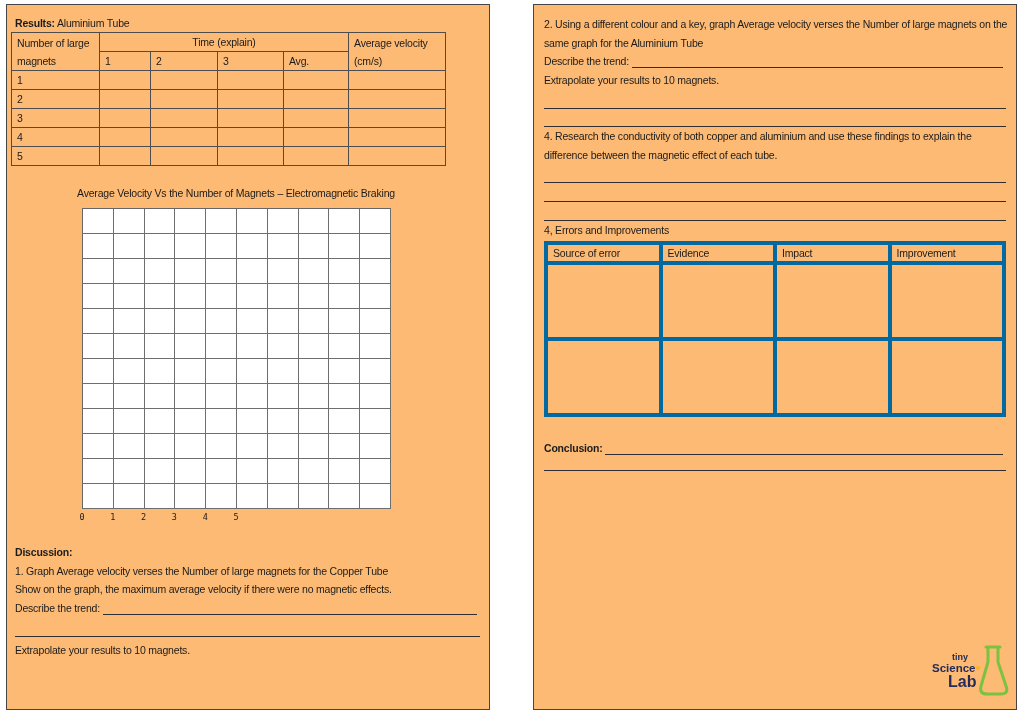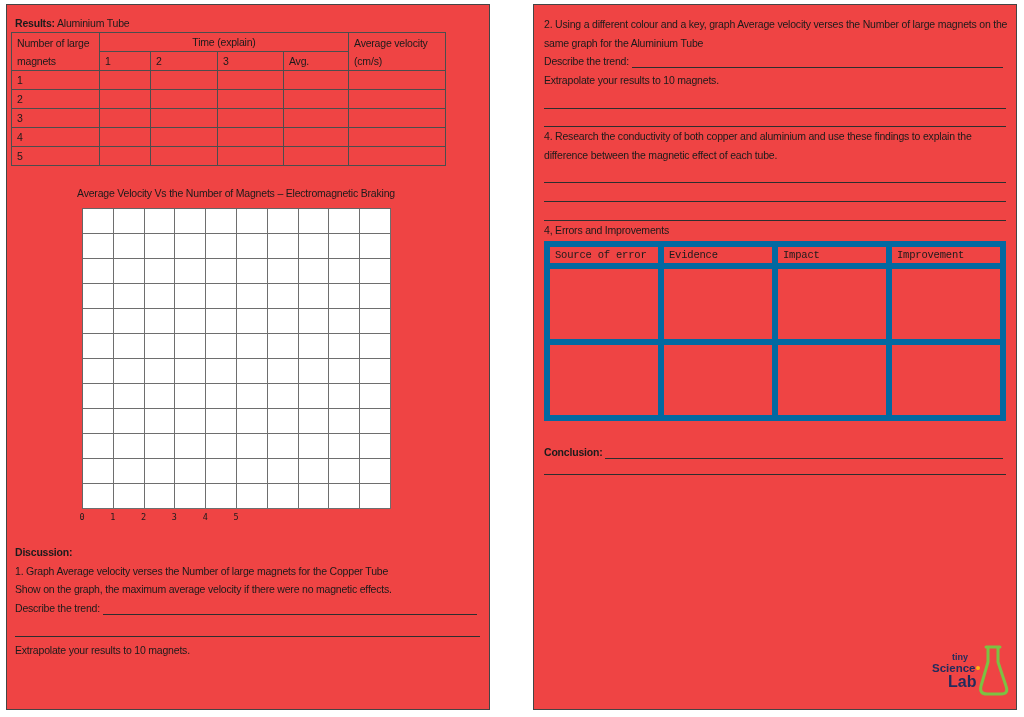--- a/index.html
+++ b/index.html
@@ -2,21 +2,21 @@
 <html><head>
 <meta charset="utf-8">
 <style>
   * { margin:0; padding:0; box-sizing:border-box; }
   html,body { width:1024px; height:717px; background:#ffffff; }
   body {
     font-family:"Liberation Sans", sans-serif;
     font-size:10.5px; letter-spacing:-0.2px; color:#1b1b1b;
     position:relative; overflow:hidden;
   }
-  .page { position:absolute; top:4px; width:484px; height:706px; background:#ef4444; border:1px solid #454545; }
+  .page { position:absolute; top:4px; width:484px; height:706px; background:#fdba74; border:1px solid #454545; }
   .page-left  { left:6px; }
   .page-right { left:533px; }
 
   .line { line-height:18.7px; white-space:nowrap; }
   .b { font-weight:bold; }
   .flexline { display:flex; line-height:18.7px; }
   .blank-fill { flex:1; border-bottom:1px solid #2e2e2e; margin:0 3px 3px 3px; }
   .rule { height:18.7px; border-bottom:1px solid #2e2e2e; }
 
   
@@ -37,21 +37,21 @@
   .tick { position:absolute; transform:translateX(-50%); font-family:"DejaVu Sans Mono", monospace;
           font-size:8.5px; letter-spacing:0; color:#1b1b1b; }
 
   
   .discussion { position:absolute; left:8px; top:538px; right:9px; }
   .mt4 { margin-top:4px; }
 
   
   .rp-content { position:absolute; left:10px; top:10px; right:10px; }
   .errors-table { width:100%; margin-top:2px; }
-  .errors-table td { border:6px solid #0369a1; padding:2px 5px; font-size:10.5px; vertical-align:top;font-family:Liberation Mono, monospace; }
+  .errors-table td { border:4px solid #0369a1; padding:2px 5px; font-size:10.5px; vertical-align:top; }
   .errors-table .hrow td { height:19px; }
   .errors-table .brow td { height:76px; }
   .conclusion { margin-top:22px; }
   .final-rule { height:13px; border-bottom:1px solid #2e2e2e; }
 
   
   .logo { position:absolute; right:6px; bottom:9px; width:82px; height:60px; }
   .logo-tiny    { position:absolute; left:24px; top:12px;  font-size:9px;  font-weight:bold; color:#232c5c; letter-spacing:0; }
   .logo-science { position:absolute; left:4px;  top:22px;  font-size:11.5px; font-weight:bold; color:#232c5c; letter-spacing:0; }
   .logo-lab     { position:absolute; left:20px; top:33px;  font-size:16px; font-weight:bold; color:#232c5c; letter-spacing:0; }

